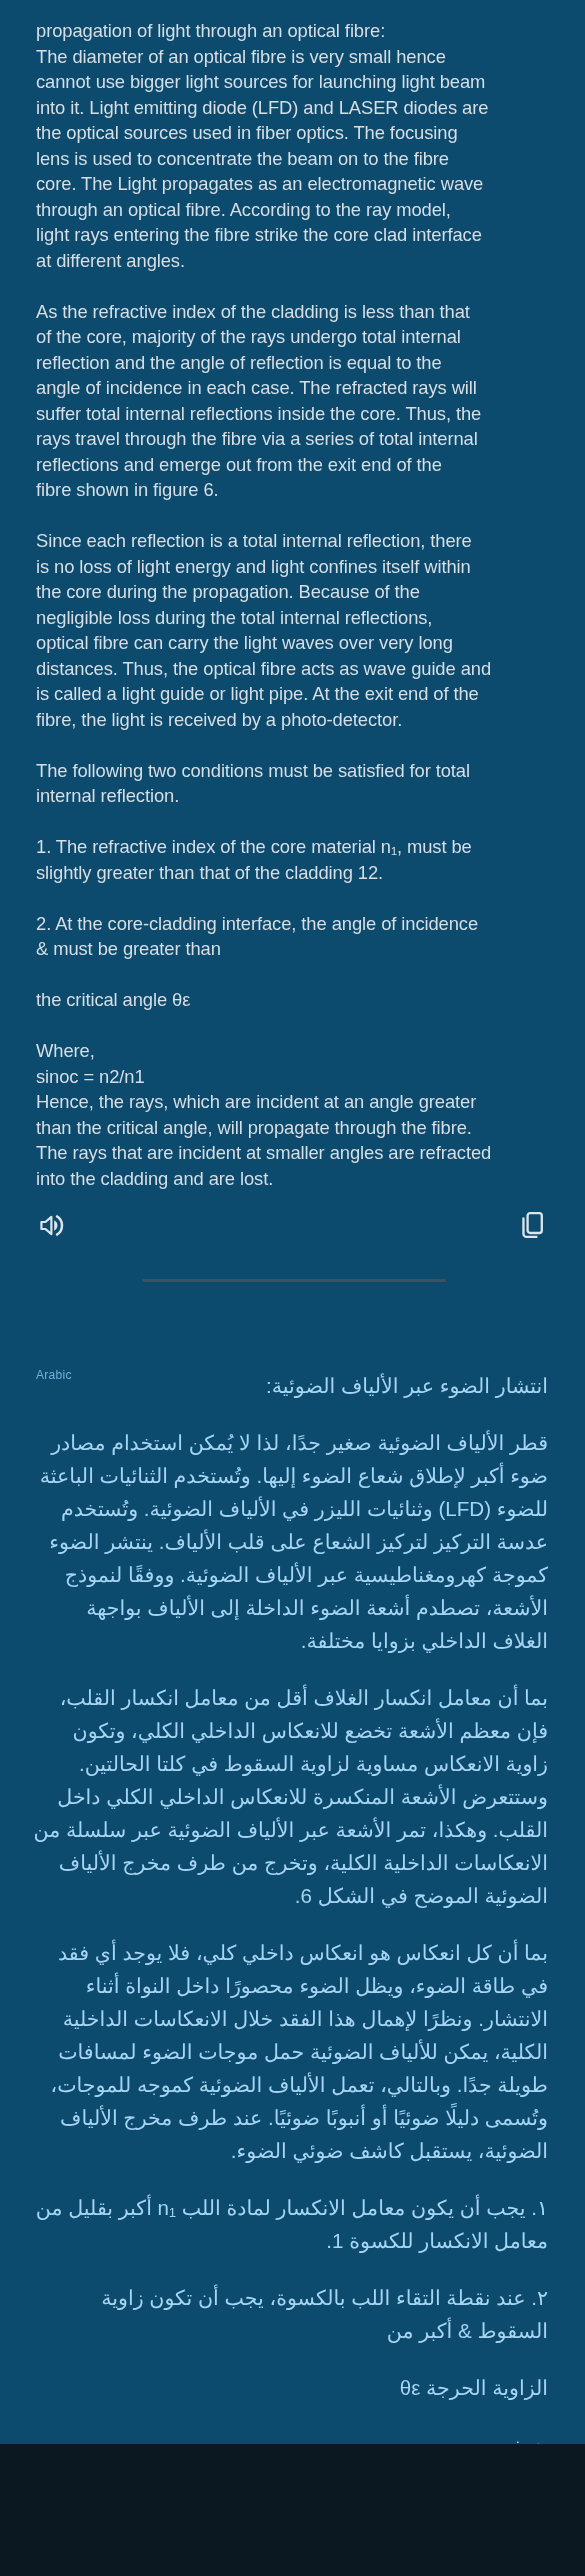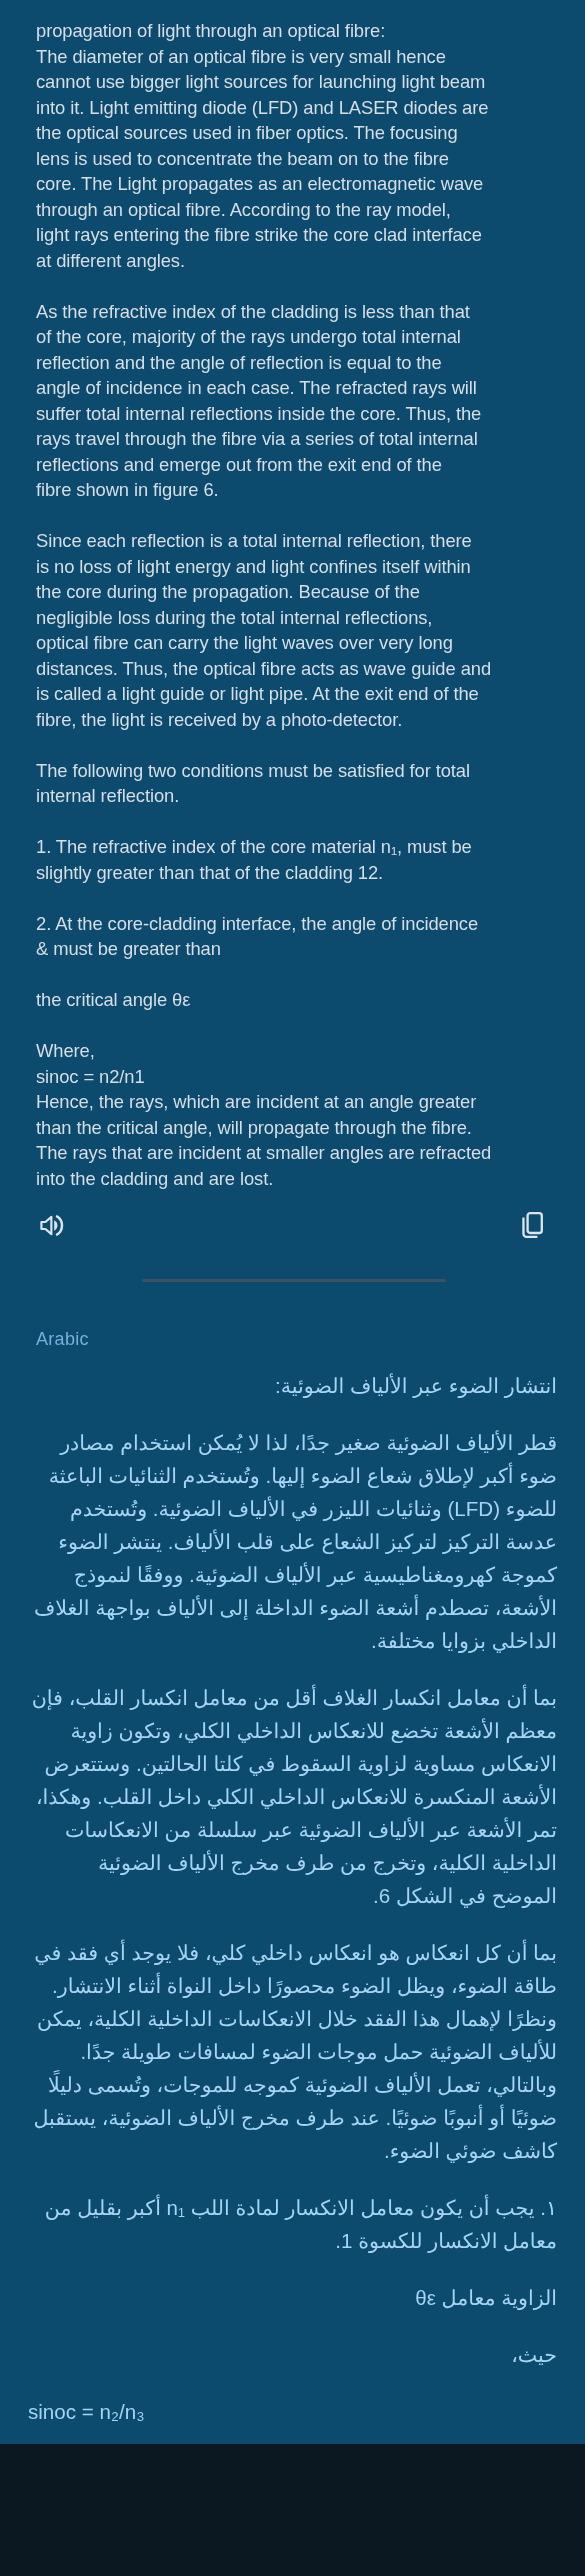--- a/index.html
+++ b/index.html
@@ -17,29 +17,29 @@
     color:#dde5ec;cursor:pointer;line-height:0;
   }
   .tts-btn{left:36px;top:1210px;width:31px;height:31px;}
   .copy-btn{left:517px;top:1208px;width:31px;height:34px;}
   .icon-btn svg{width:100%;height:100%;}
   .divider{
     position:absolute;left:142px;top:1279px;width:304px;height:2.7px;
     border-radius:1.6px;background:#3e5162;
   }
   .lang-label{
-    position:absolute;left:36px;top:1329px;
-    font-size:18px;letter-spacing:0.3px;color:#79afda;
+    position:absolute;left:36px;top:1368px;
+    font-size:12px;letter-spacing:0.3px;color:#79afda;
   }
   .ar-block{
     position:absolute;left:28px;top:1369px;width:529px;
     direction:rtl;text-align:right;
     font-size:20.6px;line-height:33px;color:#a6d4f3;
   }
-  .ar-block p{margin:0 0 24px 0;}
+  .ar-block p{margin:0 9px 24px 0;}
   .ar-block p.ltr{direction:ltr;text-align:left;}
 </style>
 </head>
 <body>
 
 <div class="screen">
 
   <div class="src-text">propagation of light through an optical fibre:
 The diameter of an optical fibre is very small hence
 cannot use bigger light sources for launching light beam
@@ -105,19 +105,20 @@
   <div class="divider"></div>
 
   <div class="lang-label">Arabic</div>
 
   <div class="ar-block">
       <p>انتشار الضوء عبر الألياف الضوئية:</p>
       <p>قطر الألياف الضوئية صغير جدًا، لذا لا يُمكن استخدام مصادر ضوء أكبر لإطلاق شعاع الضوء إليها. وتُستخدم الثنائيات الباعثة للضوء (LFD) وثنائيات الليزر في الألياف الضوئية. وتُستخدم عدسة التركيز لتركيز الشعاع على قلب الألياف. ينتشر الضوء كموجة كهرومغناطيسية عبر الألياف الضوئية. ووفقًا لنموذج الأشعة، تصطدم أشعة الضوء الداخلة إلى الألياف بواجهة الغلاف الداخلي بزوايا مختلفة.</p>
       <p>بما أن معامل انكسار الغلاف أقل من معامل انكسار القلب، فإن معظم الأشعة تخضع للانعكاس الداخلي الكلي، وتكون زاوية الانعكاس مساوية لزاوية السقوط في كلتا الحالتين. وستتعرض الأشعة المنكسرة للانعكاس الداخلي الكلي داخل القلب. وهكذا، تمر الأشعة عبر الألياف الضوئية عبر سلسلة من الانعكاسات الداخلية الكلية، وتخرج من طرف مخرج الألياف الضوئية الموضح في الشكل 6.</p>
       <p>بما أن كل انعكاس هو انعكاس داخلي كلي، فلا يوجد أي فقد في طاقة الضوء، ويظل الضوء محصورًا داخل النواة أثناء الانتشار. ونظرًا لإهمال هذا الفقد خلال الانعكاسات الداخلية الكلية، يمكن للألياف الضوئية حمل موجات الضوء لمسافات طويلة جدًا. وبالتالي، تعمل الألياف الضوئية كموجه للموجات، وتُسمى دليلًا ضوئيًا أو أنبوبًا ضوئيًا. عند طرف مخرج الألياف الضوئية، يستقبل كاشف ضوئي الضوء.</p>
       <p>١. يجب أن يكون معامل الانكسار لمادة اللب n₁ أكبر بقليل من معامل الانكسار للكسوة 1.</p>
-      <p>الزاوية معامل θε</p>
+      <p>٢. عند نقطة التقاء اللب بالكسوة، يجب أن تكون زاوية السقوط &amp; أكبر من</p>
+      <p>الزاوية الحرجة θε</p>
       <p>حيث،</p>
       <p class="ltr">sinoc = n₂/n₃</p>
     </div>
 
 </div>
 
 
 </body></html>

